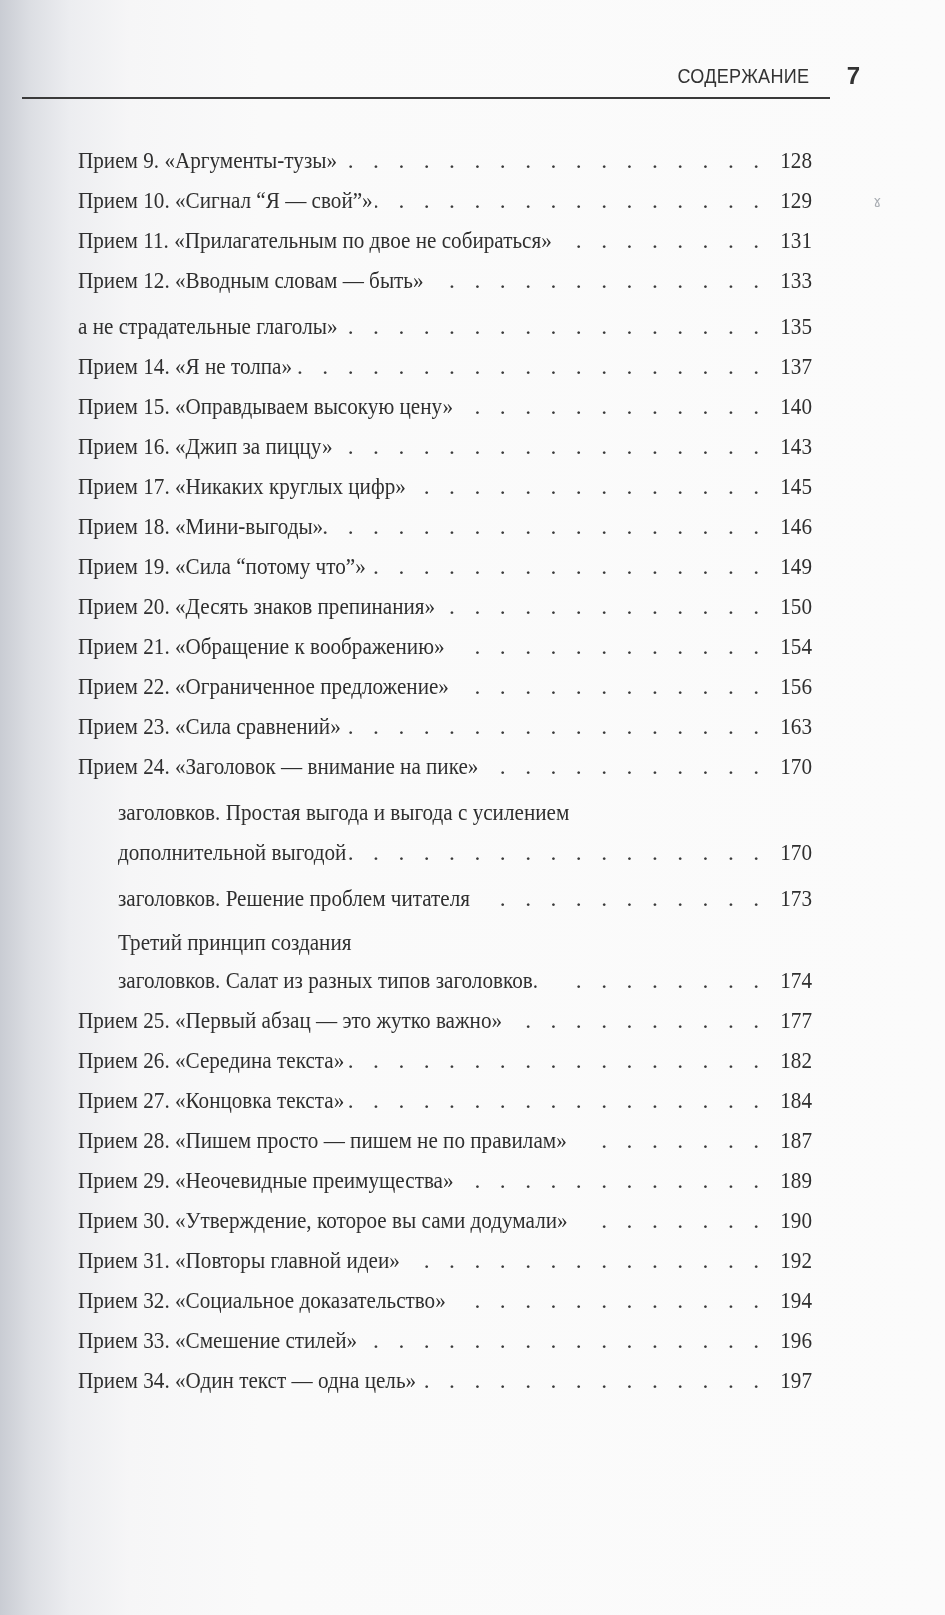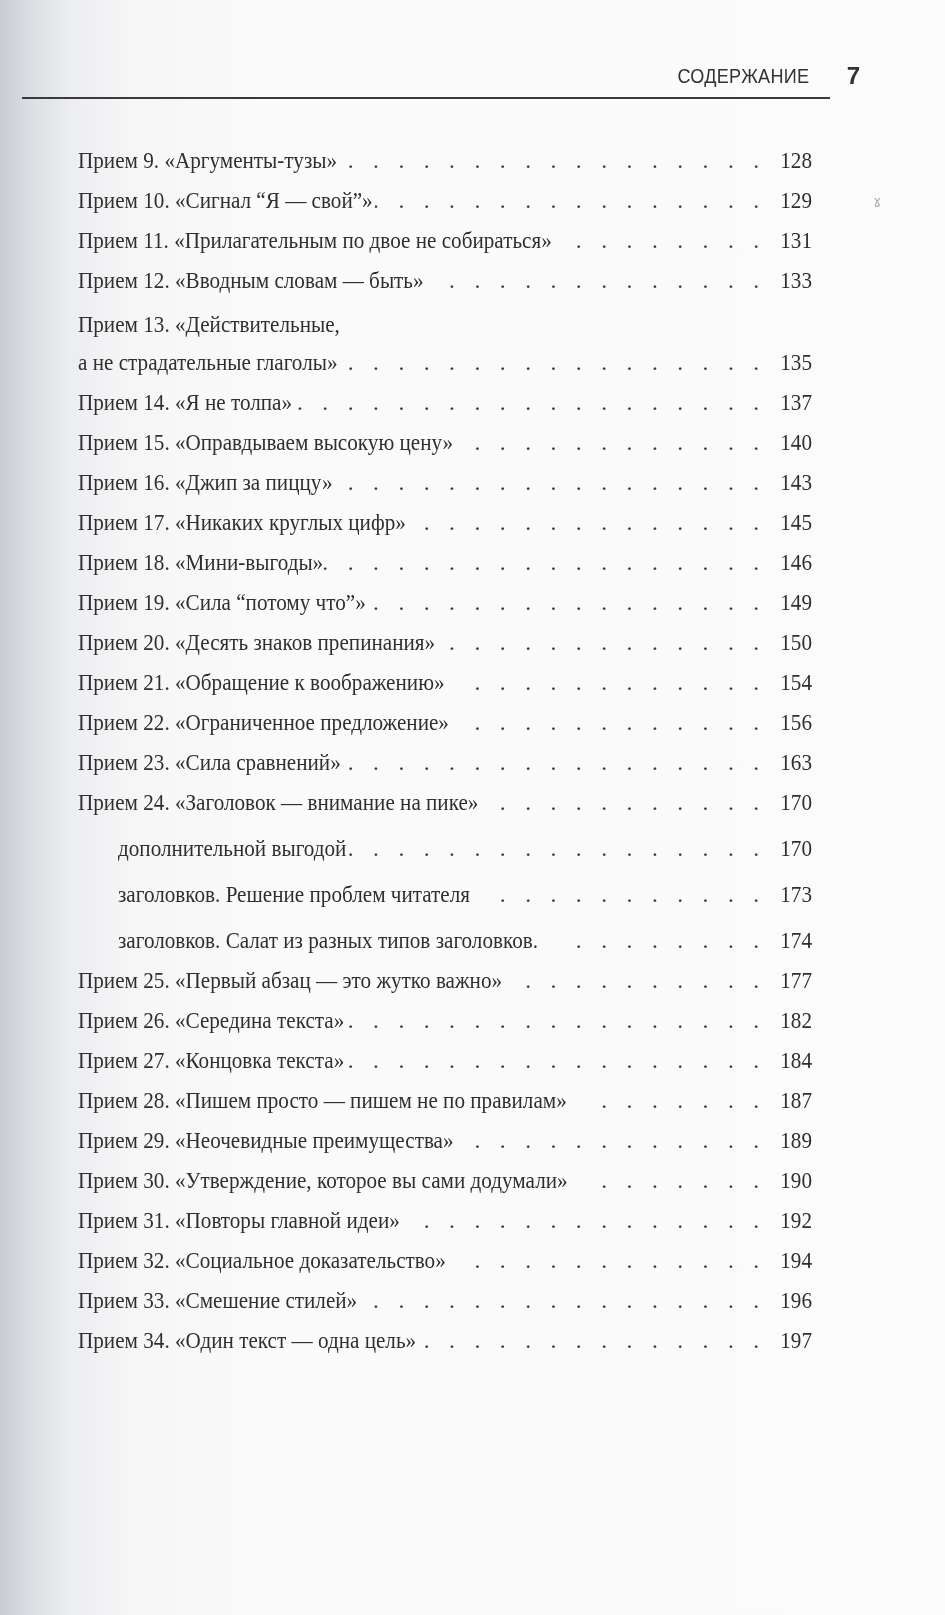--- a/index.html
+++ b/index.html
@@ -87,121 +87,124 @@
       </div>
     </div>
     <div class="entry">
       <div class="line">
         <span class="text">Прием 12. «Вводным словам — быть»</span>
         <span class="leader">. . . . . . . . . . . . . . . . . . . . . . . . . . . . . . . . . . . . . . . . . . . . . . . . . . . . . . . . . . . . . . . . . . . . . . . . . . . . . . . . </span>
         <span class="page">133</span>
       </div>
     </div>
     <div class="entry multi gap-top">
+      <div class="line">
+        <span class="text">а не страдательные глаголы»</span>
+        <span class="leader">. . . . . . . . . . . . . . . . . . . . . . . . . . . . . . . . . . . . . . . . . . . . . . . . . . . . . . . . . . . . . . . . . . . . . . . . . . . . . . . . </span>
+        <span class="page">135</span>
+      </div>
+    </div>
+    <div class="entry">
+      <div class="line">
+        <span class="text">Прием 14. «Я не толпа»</span>
+        <span class="leader">. . . . . . . . . . . . . . . . . . . . . . . . . . . . . . . . . . . . . . . . . . . . . . . . . . . . . . . . . . . . . . . . . . . . . . . . . . . . . . . . </span>
+        <span class="page">137</span>
+      </div>
+    </div>
+    <div class="entry">
+      <div class="line">
+        <span class="text">Прием 15. «Оправдываем высокую цену»</span>
+        <span class="leader">. . . . . . . . . . . . . . . . . . . . . . . . . . . . . . . . . . . . . . . . . . . . . . . . . . . . . . . . . . . . . . . . . . . . . . . . . . . . . . . . </span>
+        <span class="page">140</span>
+      </div>
+    </div>
+    <div class="entry">
+      <div class="line">
+        <span class="text">Прием 16. «Джип за пиццу»</span>
+        <span class="leader">. . . . . . . . . . . . . . . . . . . . . . . . . . . . . . . . . . . . . . . . . . . . . . . . . . . . . . . . . . . . . . . . . . . . . . . . . . . . . . . . </span>
+        <span class="page">143</span>
+      </div>
+    </div>
+    <div class="entry">
+      <div class="line">
+        <span class="text">Прием 17. «Никаких круглых цифр»</span>
+        <span class="leader">. . . . . . . . . . . . . . . . . . . . . . . . . . . . . . . . . . . . . . . . . . . . . . . . . . . . . . . . . . . . . . . . . . . . . . . . . . . . . . . . </span>
+        <span class="page">145</span>
+      </div>
+    </div>
+    <div class="entry">
+      <div class="line">
+        <span class="text">Прием 18. «Мини-выгоды»</span>
+        <span class="leader">. . . . . . . . . . . . . . . . . . . . . . . . . . . . . . . . . . . . . . . . . . . . . . . . . . . . . . . . . . . . . . . . . . . . . . . . . . . . . . . . </span>
+        <span class="page">146</span>
+      </div>
+    </div>
+    <div class="entry">
+      <div class="line">
+        <span class="text">Прием 19. «Сила “потому что”»</span>
+        <span class="leader">. . . . . . . . . . . . . . . . . . . . . . . . . . . . . . . . . . . . . . . . . . . . . . . . . . . . . . . . . . . . . . . . . . . . . . . . . . . . . . . . </span>
+        <span class="page">149</span>
+      </div>
+    </div>
+    <div class="entry">
+      <div class="line">
+        <span class="text">Прием 20. «Десять знаков препинания»</span>
+        <span class="leader">. . . . . . . . . . . . . . . . . . . . . . . . . . . . . . . . . . . . . . . . . . . . . . . . . . . . . . . . . . . . . . . . . . . . . . . . . . . . . . . . </span>
+        <span class="page">150</span>
+      </div>
+    </div>
+    <div class="entry">
+      <div class="line">
+        <span class="text">Прием 21. «Обращение к воображению»</span>
+        <span class="leader">. . . . . . . . . . . . . . . . . . . . . . . . . . . . . . . . . . . . . . . . . . . . . . . . . . . . . . . . . . . . . . . . . . . . . . . . . . . . . . . . </span>
+        <span class="page">154</span>
+      </div>
+    </div>
+    <div class="entry">
+      <div class="line">
+        <span class="text">Прием 22. «Ограниченное предложение»</span>
+        <span class="leader">. . . . . . . . . . . . . . . . . . . . . . . . . . . . . . . . . . . . . . . . . . . . . . . . . . . . . . . . . . . . . . . . . . . . . . . . . . . . . . . . </span>
+        <span class="page">156</span>
+      </div>
+    </div>
+    <div class="entry">
+      <div class="line">
+        <span class="text">Прием 23. «Сила сравнений»</span>
+        <span class="leader">. . . . . . . . . . . . . . . . . . . . . . . . . . . . . . . . . . . . . . . . . . . . . . . . . . . . . . . . . . . . . . . . . . . . . . . . . . . . . . . . </span>
+        <span class="page">163</span>
+      </div>
+    </div>
+    <div class="entry">
+      <div class="line">
+        <span class="text">Прием 24. «Заголовок — внимание на пике»</span>
+        <span class="leader">. . . . . . . . . . . . . . . . . . . . . . . . . . . . . . . . . . . . . . . . . . . . . . . . . . . . . . . . . . . . . . . . . . . . . . . . . . . . . . . . </span>
+        <span class="page">170</span>
+      </div>
+    </div>
+    <div class="entry sub multi gap-top">
+      <div class="line">
+        <span class="text">заголовков. Простая выгода и выгода с усилением</span>
+      </div>
+      <div class="line">
+        <span class="text">дополнительной выгодой</span>
+        <span class="leader">. . . . . . . . . . . . . . . . . . . . . . . . . . . . . . . . . . . . . . . . . . . . . . . . . . . . . . . . . . . . . . . . . . . . . . . . . . . . . . . . </span>
+        <span class="page">170</span>
+      </div>
+    </div>
+    <div class="entry sub multi gap-top">
+      <div class="line">
+        <span class="text">заголовков. Решение проблем читателя</span>
+        <span class="leader">. . . . . . . . . . . . . . . . . . . . . . . . . . . . . . . . . . . . . . . . . . . . . . . . . . . . . . . . . . . . . . . . . . . . . . . . . . . . . . . . </span>
+        <span class="page">173</span>
+      </div>
+    </div>
+    <div class="entry sub multi gap-top">
       <div class="line first-line">
-        <span class="text">Прием 13. «Действительные,</span>
-      </div>
-      <div class="line">
-        <span class="text">а не страдательные глаголы»</span>
-        <span class="leader">. . . . . . . . . . . . . . . . . . . . . . . . . . . . . . . . . . . . . . . . . . . . . . . . . . . . . . . . . . . . . . . . . . . . . . . . . . . . . . . . </span>
-        <span class="page">135</span>
-      </div>
-    </div>
-    <div class="entry">
-      <div class="line">
-        <span class="text">Прием 14. «Я не толпа»</span>
-        <span class="leader">. . . . . . . . . . . . . . . . . . . . . . . . . . . . . . . . . . . . . . . . . . . . . . . . . . . . . . . . . . . . . . . . . . . . . . . . . . . . . . . . </span>
-        <span class="page">137</span>
-      </div>
-    </div>
-    <div class="entry">
-      <div class="line">
-        <span class="text">Прием 15. «Оправдываем высокую цену»</span>
-        <span class="leader">. . . . . . . . . . . . . . . . . . . . . . . . . . . . . . . . . . . . . . . . . . . . . . . . . . . . . . . . . . . . . . . . . . . . . . . . . . . . . . . . </span>
-        <span class="page">140</span>
-      </div>
-    </div>
-    <div class="entry">
-      <div class="line">
-        <span class="text">Прием 16. «Джип за пиццу»</span>
-        <span class="leader">. . . . . . . . . . . . . . . . . . . . . . . . . . . . . . . . . . . . . . . . . . . . . . . . . . . . . . . . . . . . . . . . . . . . . . . . . . . . . . . . </span>
-        <span class="page">143</span>
-      </div>
-    </div>
-    <div class="entry">
-      <div class="line">
-        <span class="text">Прием 17. «Никаких круглых цифр»</span>
-        <span class="leader">. . . . . . . . . . . . . . . . . . . . . . . . . . . . . . . . . . . . . . . . . . . . . . . . . . . . . . . . . . . . . . . . . . . . . . . . . . . . . . . . </span>
-        <span class="page">145</span>
-      </div>
-    </div>
-    <div class="entry">
-      <div class="line">
-        <span class="text">Прием 18. «Мини-выгоды»</span>
-        <span class="leader">. . . . . . . . . . . . . . . . . . . . . . . . . . . . . . . . . . . . . . . . . . . . . . . . . . . . . . . . . . . . . . . . . . . . . . . . . . . . . . . . </span>
-        <span class="page">146</span>
-      </div>
-    </div>
-    <div class="entry">
-      <div class="line">
-        <span class="text">Прием 19. «Сила “потому что”»</span>
-        <span class="leader">. . . . . . . . . . . . . . . . . . . . . . . . . . . . . . . . . . . . . . . . . . . . . . . . . . . . . . . . . . . . . . . . . . . . . . . . . . . . . . . . </span>
-        <span class="page">149</span>
-      </div>
-    </div>
-    <div class="entry">
-      <div class="line">
-        <span class="text">Прием 20. «Десять знаков препинания»</span>
-        <span class="leader">. . . . . . . . . . . . . . . . . . . . . . . . . . . . . . . . . . . . . . . . . . . . . . . . . . . . . . . . . . . . . . . . . . . . . . . . . . . . . . . . </span>
-        <span class="page">150</span>
-      </div>
-    </div>
-    <div class="entry">
-      <div class="line">
-        <span class="text">Прием 21. «Обращение к воображению»</span>
-        <span class="leader">. . . . . . . . . . . . . . . . . . . . . . . . . . . . . . . . . . . . . . . . . . . . . . . . . . . . . . . . . . . . . . . . . . . . . . . . . . . . . . . . </span>
-        <span class="page">154</span>
-      </div>
-    </div>
-    <div class="entry">
-      <div class="line">
-        <span class="text">Прием 22. «Ограниченное предложение»</span>
-        <span class="leader">. . . . . . . . . . . . . . . . . . . . . . . . . . . . . . . . . . . . . . . . . . . . . . . . . . . . . . . . . . . . . . . . . . . . . . . . . . . . . . . . </span>
-        <span class="page">156</span>
-      </div>
-    </div>
-    <div class="entry">
-      <div class="line">
-        <span class="text">Прием 23. «Сила сравнений»</span>
-        <span class="leader">. . . . . . . . . . . . . . . . . . . . . . . . . . . . . . . . . . . . . . . . . . . . . . . . . . . . . . . . . . . . . . . . . . . . . . . . . . . . . . . . </span>
-        <span class="page">163</span>
-      </div>
-    </div>
-    <div class="entry">
-      <div class="line">
-        <span class="text">Прием 24. «Заголовок — внимание на пике»</span>
-        <span class="leader">. . . . . . . . . . . . . . . . . . . . . . . . . . . . . . . . . . . . . . . . . . . . . . . . . . . . . . . . . . . . . . . . . . . . . . . . . . . . . . . . </span>
-        <span class="page">170</span>
-      </div>
-    </div>
-    <div class="entry sub multi gap-top">
-      <div class="line">
-        <span class="text">дополнительной выгодой</span>
-        <span class="leader">. . . . . . . . . . . . . . . . . . . . . . . . . . . . . . . . . . . . . . . . . . . . . . . . . . . . . . . . . . . . . . . . . . . . . . . . . . . . . . . . </span>
-        <span class="page">170</span>
-      </div>
-    </div>
-    <div class="entry sub multi gap-top">
-      <div class="line">
-        <span class="text">заголовков. Решение проблем читателя</span>
-        <span class="leader">. . . . . . . . . . . . . . . . . . . . . . . . . . . . . . . . . . . . . . . . . . . . . . . . . . . . . . . . . . . . . . . . . . . . . . . . . . . . . . . . </span>
-        <span class="page">173</span>
-      </div>
-    </div>
-    <div class="entry sub multi gap-top">
+        <span class="text">Третий принцип создания</span>
+      </div>
       <div class="line">
         <span class="text">заголовков. Салат из разных типов заголовков.</span>
         <span class="leader">. . . . . . . . . . . . . . . . . . . . . . . . . . . . . . . . . . . . . . . . . . . . . . . . . . . . . . . . . . . . . . . . . . . . . . . . . . . . . . . . </span>
         <span class="page">174</span>
       </div>
     </div>
     <div class="entry">
       <div class="line">
         <span class="text">Прием 25. «Первый абзац — это жутко важно»</span>
         <span class="leader">. . . . . . . . . . . . . . . . . . . . . . . . . . . . . . . . . . . . . . . . . . . . . . . . . . . . . . . . . . . . . . . . . . . . . . . . . . . . . . . . </span>

